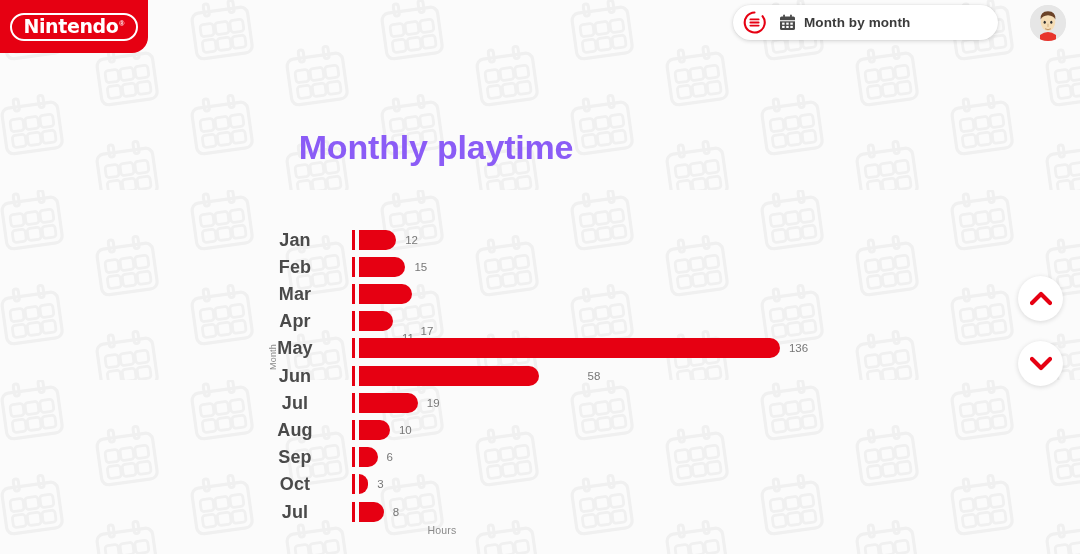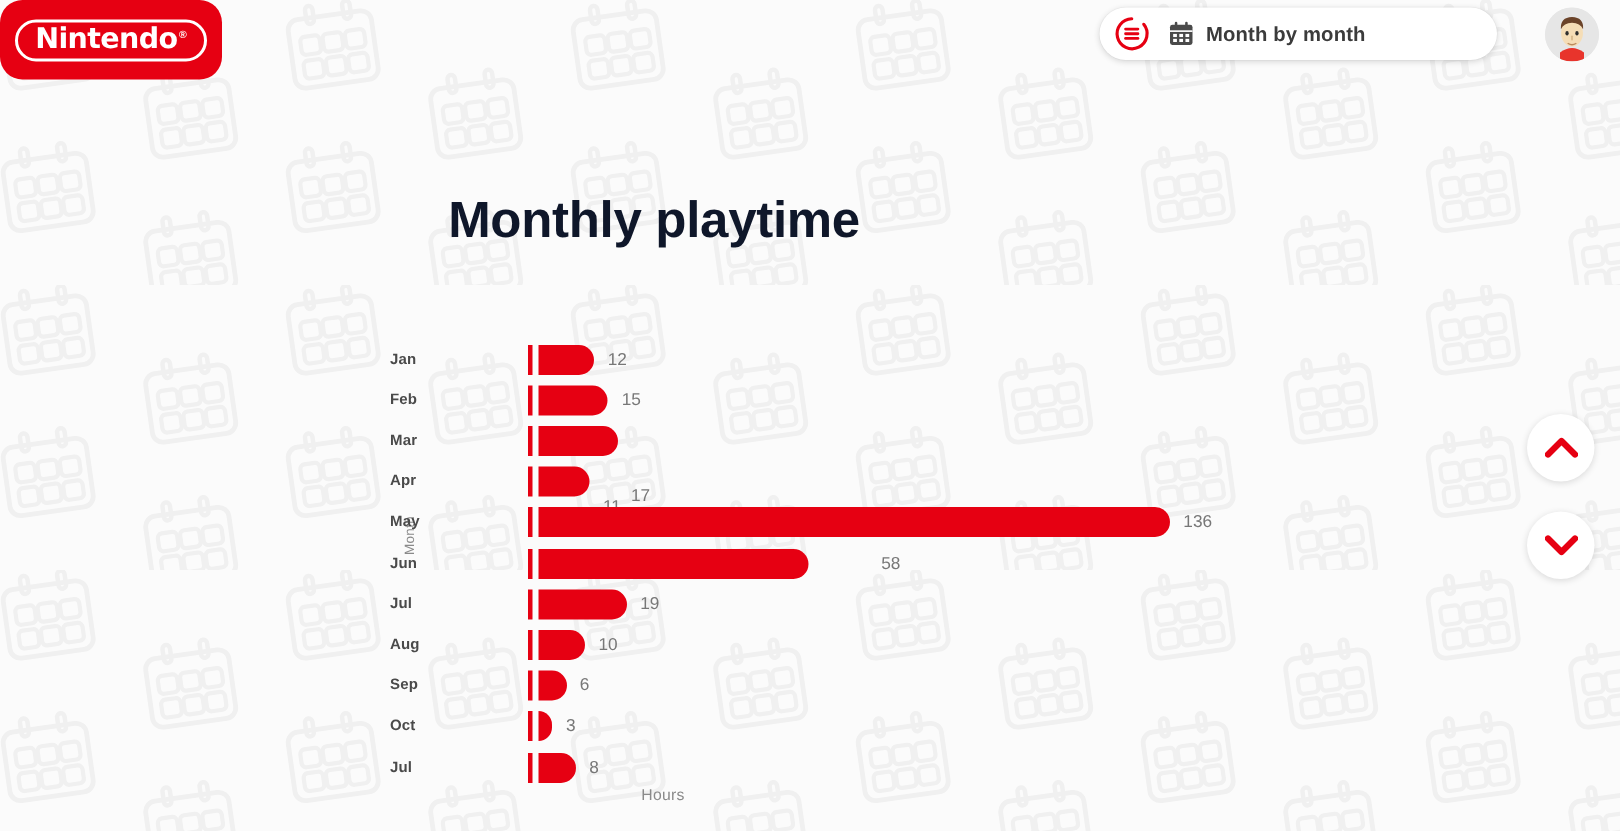--- a/index.html
+++ b/index.html
@@ -36,21 +36,20 @@
     position: absolute;
     top: 0;
     left: 0;
     width: 148px;
     height: 53px;
     background: #e60012;
     border-bottom-right-radius: 16px;
     display: flex;
     align-items: center;
     justify-content: center;
-    border-radius: 15px;
   }
   .nintendo-logo .pill {
     border: 2.5px solid #ffffff;
     border-radius: 999px;
     padding: 2px 11px 3px 11px;
     display: flex;
     align-items: baseline;
   }
   .nintendo-logo .wordmark {
     color: #ffffff;
@@ -118,21 +117,21 @@
 
   
   .chart-title {
     position: absolute;
     top: 128px;
     left: 0;
     width: 872px;
     text-align: center;
     font-size: 34px;
     font-weight: bold;
-    color: #0f172a;
+    color: #8b5cf6;
     letter-spacing: -0.2px;
     z-index: 3;
   }
 
   .chart-area {
     position: absolute;
     top: 0;
     left: 0;
     width: 1080px;
     height: 554px;
@@ -165,22 +164,22 @@
   .bar-row {
     position: absolute;
     left: 0;
     height: 27px;
     width: 1080px;
   }
   .bar-cat {
     position: absolute;
     left: 260px;
     width: 70px;
-    text-align: left;
-    font-size: 10px;
+    text-align: center;
+    font-size: 18px;
     font-weight: bold;
     color: #4a4a4a;
     top: 50%;
     transform: translateY(-50%);
     letter-spacing: 0.1px;
   }
   .bar-tick {
     position: absolute;
     left: 352px;
     top: 50%;

